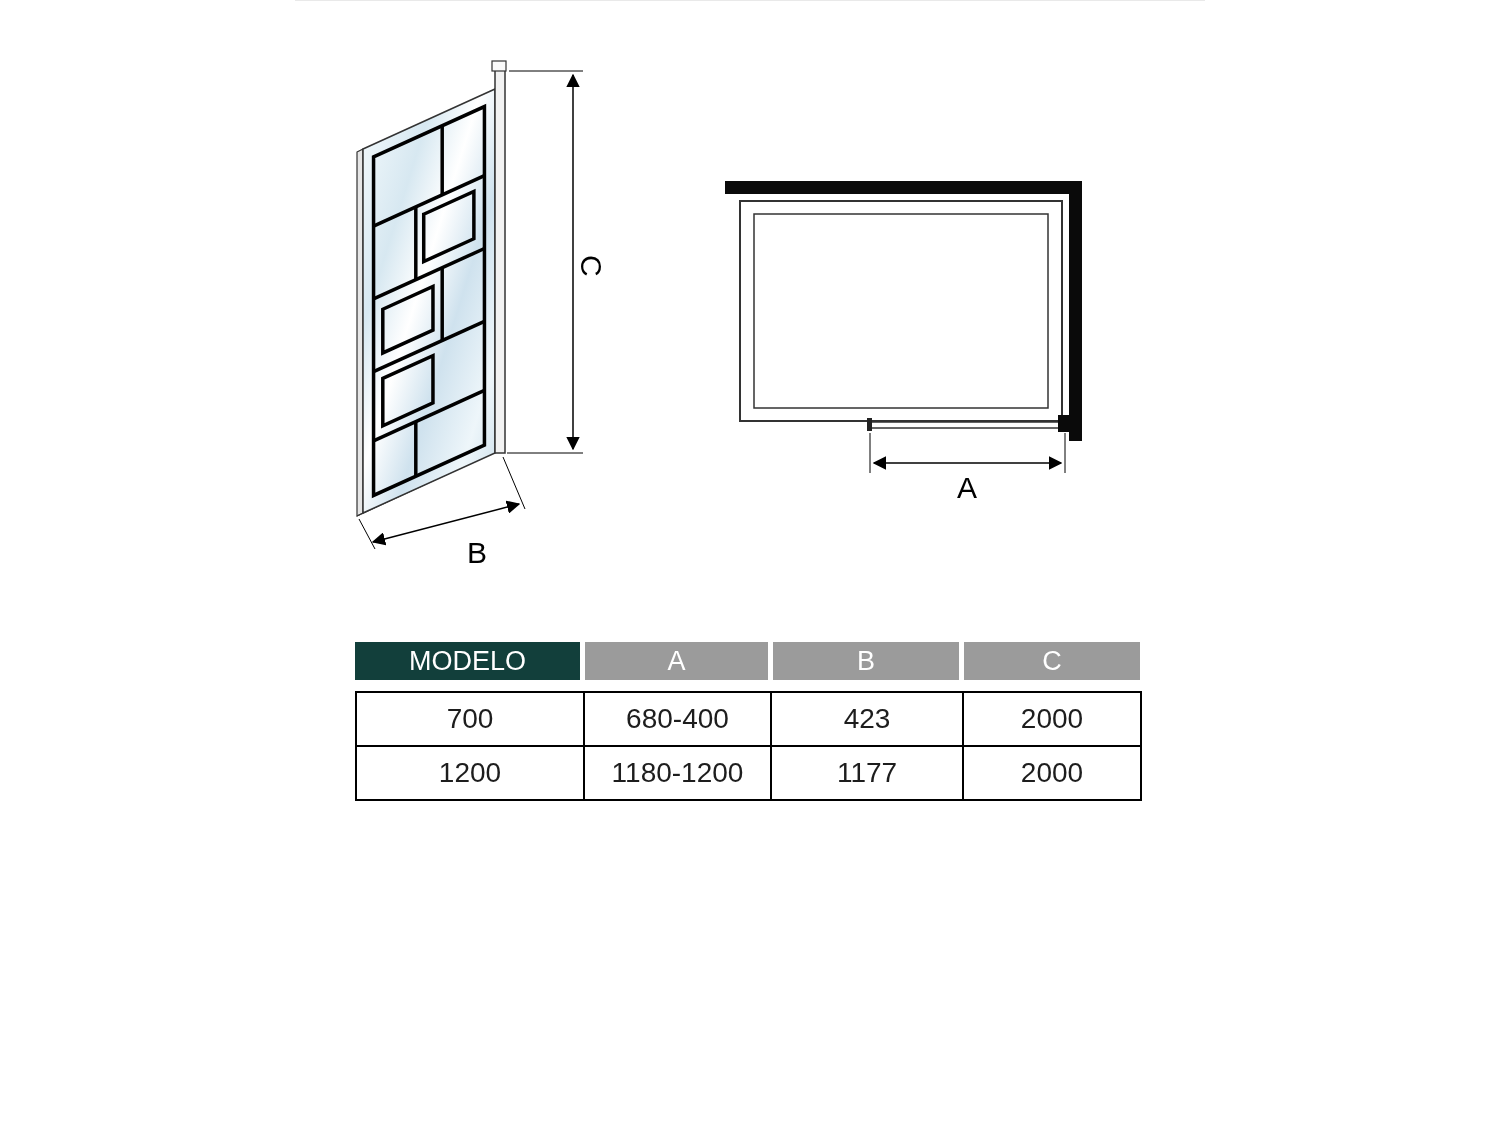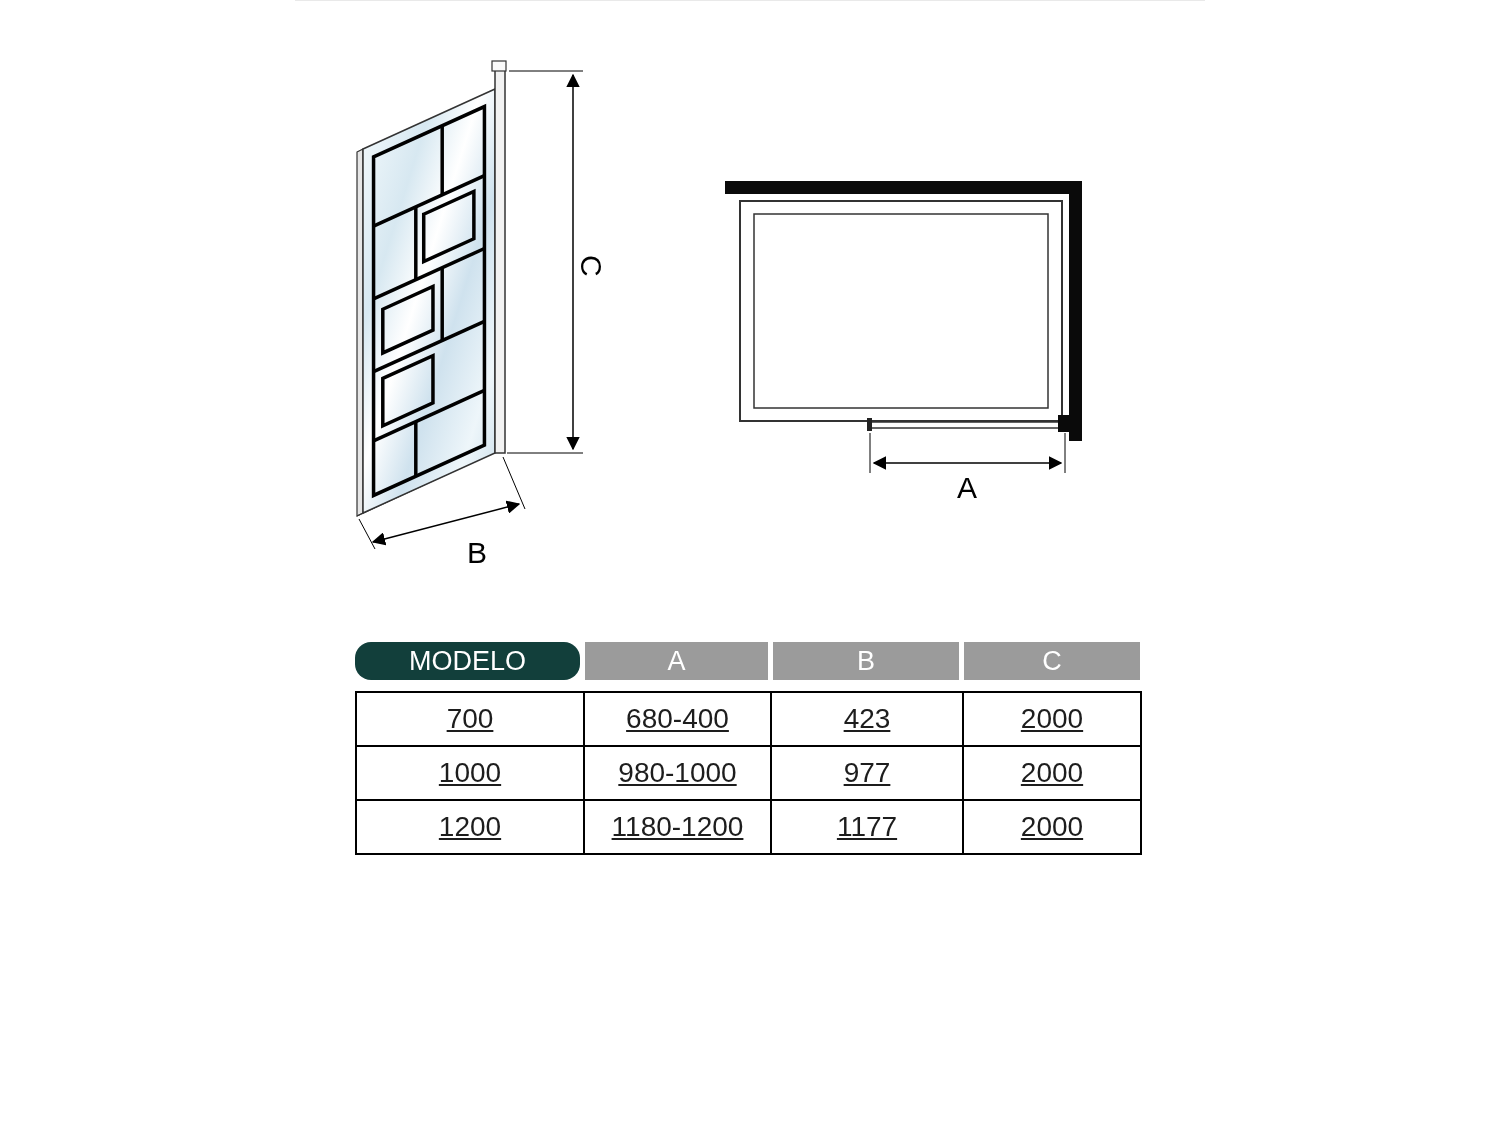--- a/index.html
+++ b/index.html
@@ -28,40 +28,39 @@
   .spec-header {
     display: flex;
     height: 38px;
     margin-bottom: 11px;
   }
   .spec-header .hcell {
     color: var(--header-text, #fff);
     display: flex; align-items: center; justify-content: center;
     font-size: 27px;
   }
-  .hcell.modelo { width: 225px; background: var(--modelo-header-bg, #123f3b); margin-right: 5px; border-radius: 16px; }
+  .hcell.modelo { width: 225px; background: var(--modelo-header-bg, #123f3b); margin-right: 5px; }
   .hcell.ha     { width: 183px; background: var(--abc-header-bg, #9b9b9b); margin-right: 5px; }
   .hcell.hb     { width: 186px; background: var(--abc-header-bg, #9b9b9b); margin-right: 5px; }
   .hcell.hc     { width: 176px; background: var(--abc-header-bg, #9b9b9b); }
 
   table.spec-body {
     width: 785px;
     border-collapse: collapse;
     table-layout: fixed;
   }
   table.spec-body td {
     border: 2px solid var(--line, #000);
     height: 54px;
     text-align: center;
     vertical-align: middle;
     font-size: 28px;
     color: #1d1d1d;
     background: #ffffff;
     padding: 0;
-    text-decoration: underline;
   }
   col.c1 { width: 228px; }
   col.c2 { width: 187px; }
   col.c3 { width: 192px; }
   col.c4 { width: 178px; }
 
   .dim-label { font-size: 30px; fill: #000; }
 </style>
 </head>
 <body>
@@ -161,26 +160,20 @@
           <col class="c4">
         </colgroup>
       <tbody>
         <tr>
           <td>700</td>
           <td>680-400</td>
           <td>423</td>
           <td>2000</td>
         </tr>
         <tr>
-          <td>1000</td>
-          <td>980-1000</td>
-          <td>977</td>
-          <td>2000</td>
-        </tr>
-        <tr>
           <td>1200</td>
           <td>1180-1200</td>
           <td>1177</td>
           <td>2000</td>
         </tr>
       </tbody>
     </table>
   </div>
 
 </div>

